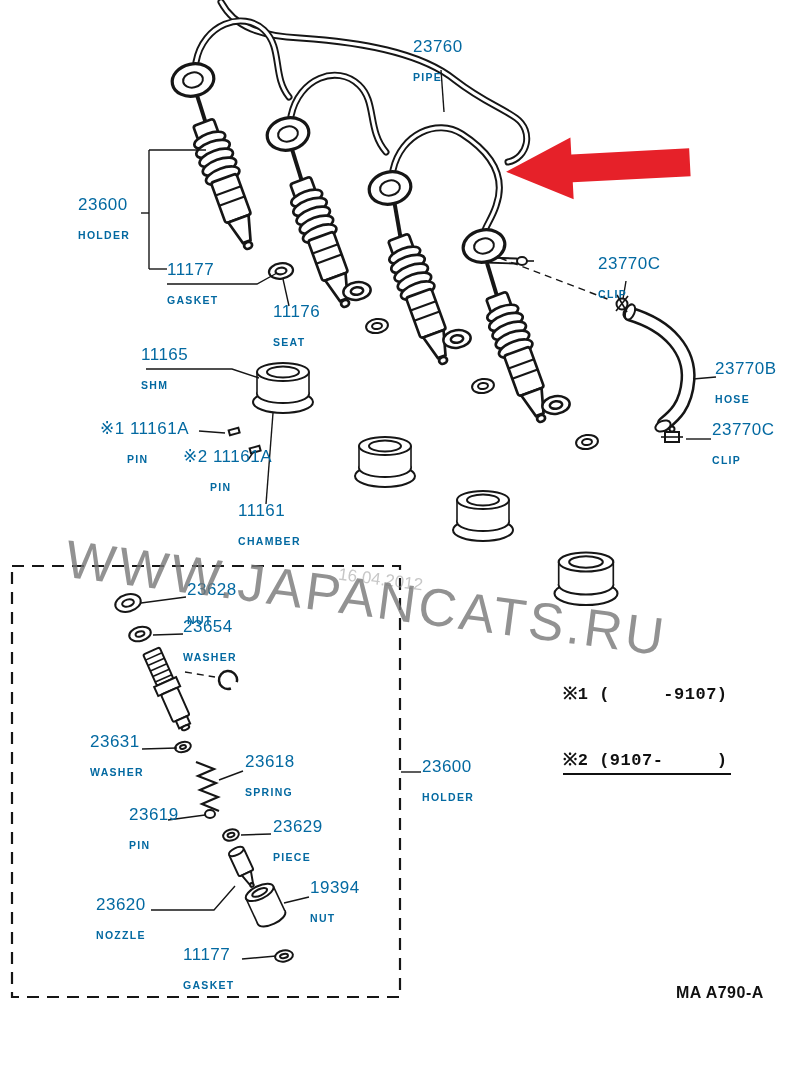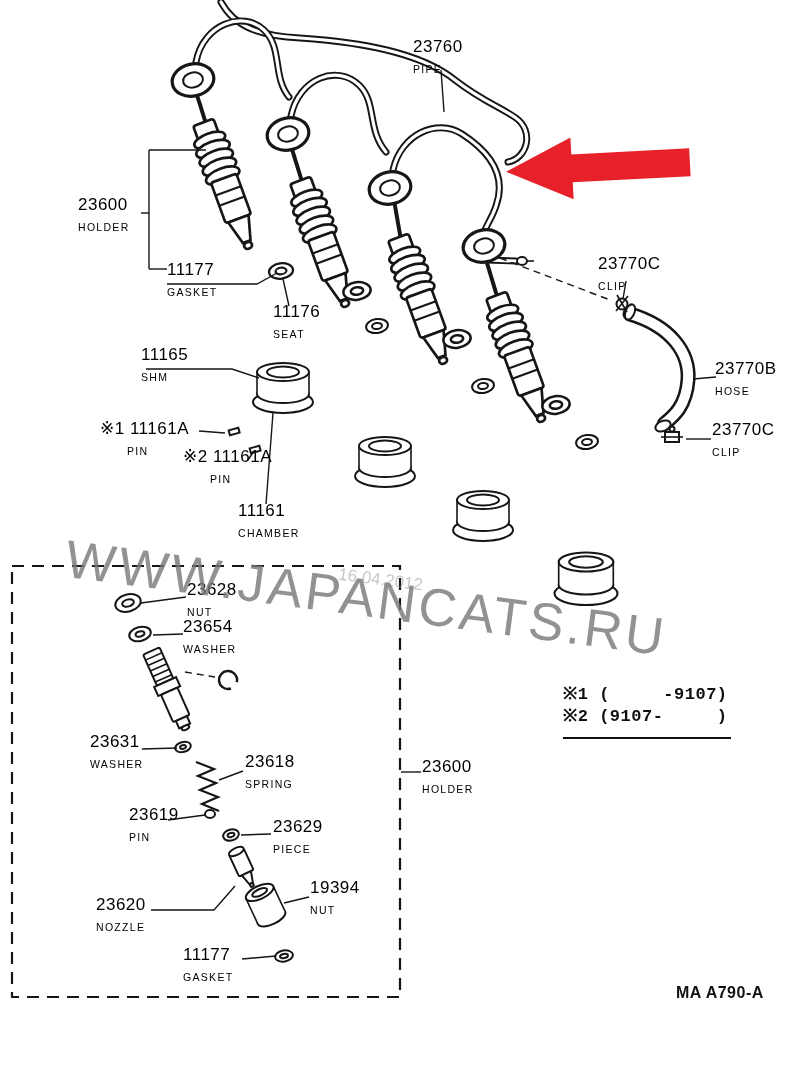--- a/index.html
+++ b/index.html
@@ -12,27 +12,27 @@
   .thick{stroke-width:3.2;}
   .ln{stroke:#161616;stroke-width:1.6;fill:none;}
   .ld{stroke:#161616;stroke-width:1.4;fill:none;}
   .dsh{stroke-dasharray:7 5;}
   .pb{fill:none;stroke:#161616;stroke-width:7;stroke-linecap:round;}
   .pw{fill:none;stroke:#ffffff;stroke-width:3.2;stroke-linecap:round;}
   .hb{fill:none;stroke:#161616;stroke-width:15;stroke-linecap:round;}
   .hw{fill:none;stroke:#ffffff;stroke-width:10;stroke-linecap:round;}
 
   
-  .lbl{position:absolute;line-height:1.05;white-space:nowrap;color:#000000;}
+  .lbl{position:absolute;line-height:1.05;white-space:nowrap;color:#0369a1;}
   .lbl .num{font-size:17px;letter-spacing:.5px;}
-  .lbl .sub{font-size:10.5px;letter-spacing:1.3px;margin-top:8px;}
+  .lbl .sub{font-size:10.5px;letter-spacing:1.3px;margin-top:16px;font-weight:bold;}
   .lbl .sub.ind{margin-left:27px;}
 
   .note{position:absolute;font-size:17px;font-weight:700;letter-spacing:.5px;color:#101010;font-family:Liberation Mono, monospace;}
-  .note.underlined{border-bottom:2px solid #101010;padding-bottom:11px;width:168px;}
+  .note.underlined{border-bottom:2px solid #101010;padding-bottom:3px;width:168px;margin-top:44px;}
 
   .footer-code{position:absolute;left:676px;top:984px;font-size:16px;font-weight:700;letter-spacing:.5px;}
 
   .watermark{position:absolute;left:70px;top:528px;font-size:53px;letter-spacing:3px;
              color:#787878;opacity:.8;transform:rotate(7.5deg);transform-origin:0 0;
              pointer-events:none;white-space:nowrap;}
   .wm-date{position:absolute;left:338px;top:570px;font-size:17px;color:#9a9a9a;opacity:.55;
            transform:rotate(7.5deg);pointer-events:none;}
 </style>
 </head>

